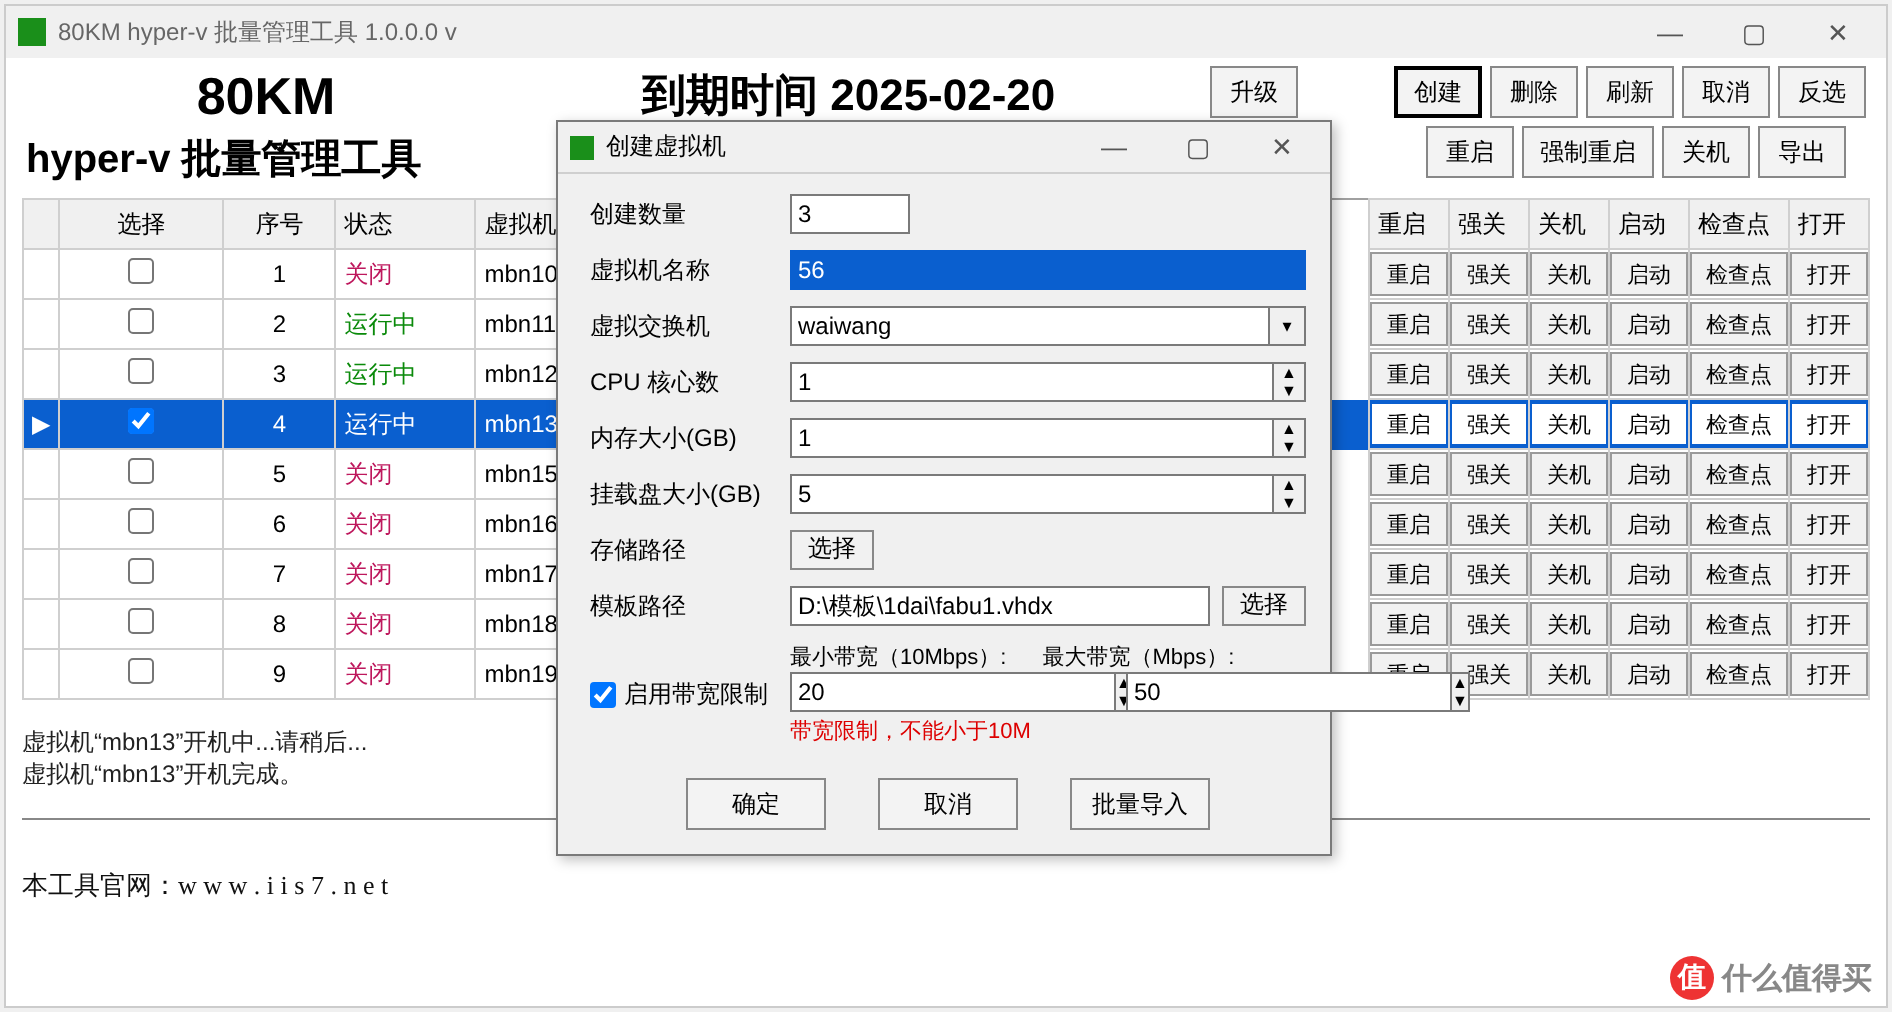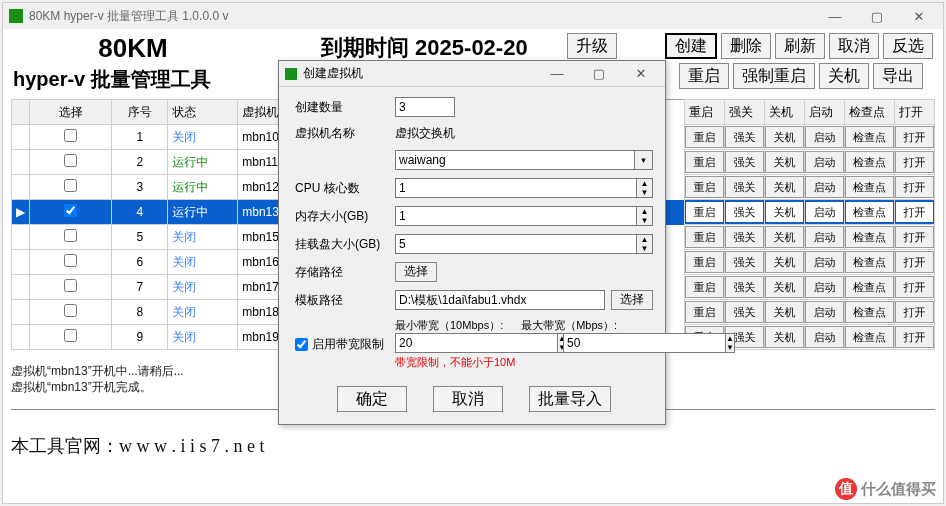--- a/index.html
+++ b/index.html
@@ -12,46 +12,46 @@
 .titlebar .spacer { flex: 1; }
 .win-ctrl { width: 36px; height: 22px; display: inline-flex; align-items: center; justify-content: center; color: #555; font-size: 13px; }
 
 
 .header { display: flex; align-items: flex-start; padding: 4px 10px; gap: 8px; }
 .brand { width: 240px; }
 .brand h1 { margin: 0; font-size: 26px; font-weight: 700; text-align: center; }
 .brand h2 { margin: 2px 0 0 0; font-size: 20px; font-weight: 700; }
 .expiry { font-size: 22px; font-weight: 600; padding-left: 60px; }
 .toolbar { display: flex; gap: 4px; flex-wrap: wrap; justify-content: flex-end; flex: 1; }
-.btn { height: 26px; min-width: 44px; padding: 0 8px; border: 1px solid #888; background: #f3f3f3; font-size: 16px; display: inline-flex; align-items: center; justify-content: center; cursor: pointer; }
+.btn { height: 26px; min-width: 44px; padding: 0 8px; border: 1px solid #888; background: #f3f3f3; font-size: 12px; display: inline-flex; align-items: center; justify-content: center; cursor: pointer; }
 .btn.primary { border: 2px solid #000000; }
 .toolbar-row2 { padding-right: 10px; display: flex; gap: 4px; justify-content: flex-end; }
 
 
 .grid { margin: 2px 8px 0 8px; border: 1px solid #a0a0a0; background: #fff; font-size: 12px; border-collapse: collapse; width: calc(100% - 16px); }
 .grid th, .grid td { border: 1px solid #cfcfcf; height: 25px; padding: 0 4px; text-align: left; white-space: nowrap; }
 .grid th { background: #f0f0f0; font-weight: 400; }
 .grid th.sel, .grid td.sel { text-align: center; width: 82px; }
 .grid th.idx, .grid td.idx { text-align: center; width: 56px; }
 .grid td.vm { width: 60px; }
 .row-cursor { width: 14px; text-align: center; color: #000; }
-.state-off { color: #3b82f6; }
+.state-off { color: #be185d; }
 .state-on  { color: #0a8a0a; }
 .row-selected td { background: #0a5fcf; color: #fff; }
 .row-selected .state-on { color: #fff; }
 
 
 .grid td.act { text-align: center; padding: 0; width: 40px; }
 .grid td.act.wide { width: 50px; }
 .act-btn { width: 100%; height: 22px; border: 1px solid #9a9a9a; background: #f1f1f1; font-size: 11px; cursor: pointer; display: inline-flex; align-items: center; justify-content: center; }
 .row-selected .act-btn { border-color: #0a5fcf; background: #fff; color: #000; }
 
 
 .status-area { margin: 14px 8px 4px 8px; font-size: 12px; color: #222; line-height: 1.3; font-family: "SimSun", monospace; }
-.footer { margin: 14px 8px; font-size: 18px; color: #111; font-family: "SimSun", serif; }
+.footer { margin: 14px 8px; font-size: 13px; color: #111; font-family: "SimSun", serif; }
 .hr { height: 1px; background: #888; margin: 10px 8px; }
 
 
 .dialog { position: absolute; left: 278px; top: 60px; width: 388px; background: #f0f0f0; border: 1px solid #7a7a7a; box-shadow: 2px 2px 6px rgba(0,0,0,.25); font-size: 12px; }
 .dlg-title { height: 26px; display: flex; align-items: center; padding: 0 6px; gap: 6px; border-bottom: 1px solid #cfcfcf; }
 .dlg-title .spacer { flex: 1; }
 .dlg-body { padding: 10px 12px 6px 16px; display: grid; grid-template-columns: 92px 1fr auto; row-gap: 8px; column-gap: 8px; align-items: center; }
 .dlg-body label { font-size: 12px; }
 .inp { height: 20px; border: 1px solid #7a7a7a; background: #fff; font-size: 12px; padding: 0 3px; }
 .inp.sel-hl { border-color: #0a5fcf; color: #fff; background: #0a5fcf; }
@@ -281,20 +281,21 @@
     <span class="win-ctrl">—</span>
     <span class="win-ctrl">▢</span>
     <span class="win-ctrl">✕</span>
   </div>
   <div class="dlg-body">
     <label>创建数量</label>
     <input class="inp" style="width: 60px;" value="3">
       <span></span>
 
     <label>虚拟机名称</label>
+    <input class="inp sel-hl" style="grid-column: 2 / 4; width: 100%;" value="56">
 
     <label>虚拟交换机</label>
     <div class="combo" style="grid-column:2/4">
       <input class="inp" value="waiwang" style="">
       <div class="caret">▾</div>
     </div>
 
     <label>CPU 核心数</label>
     <div class="spin" style="grid-column:2/4">
         <input class="inp" value="1" style="">

